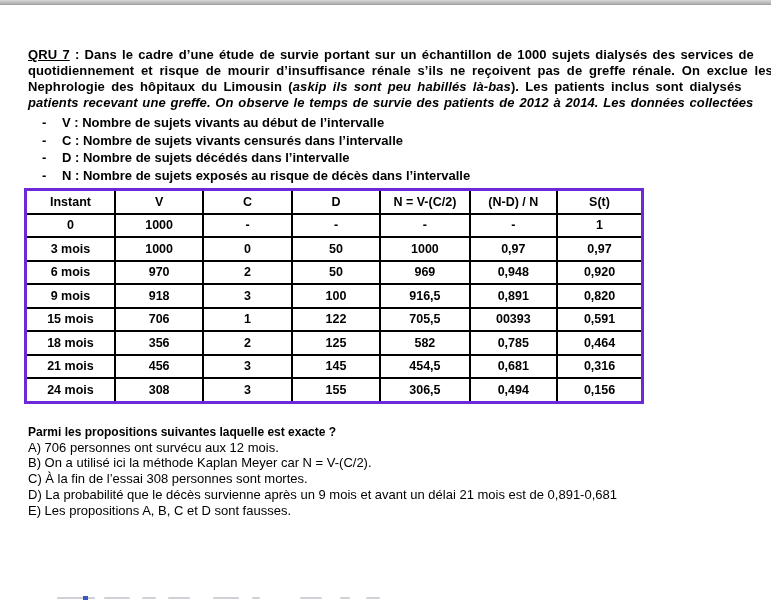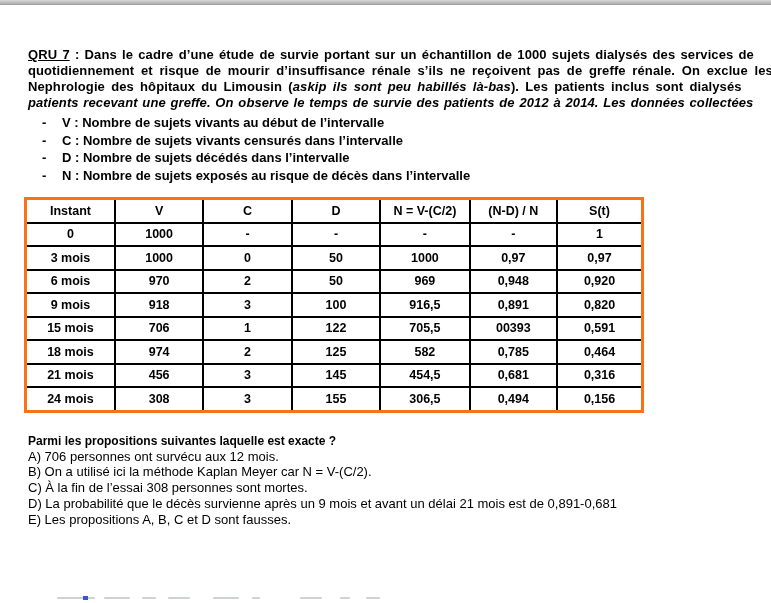--- a/index.html
+++ b/index.html
@@ -28,21 +28,21 @@
   .it { font-style:italic; }
 
   
   .bullets { margin-top:3px; }
   .bullet-row { display:flex; font-weight:bold; font-size:13px; line-height:17.5px; }
   .bullet-dash { margin-left:14px; width:20px; flex:0 0 20px; }
 
   
   table.survival {
     border-collapse:collapse; table-layout:fixed; width:620px;
-    margin:13px 0 0 -4px; border:3px solid #f97316;
+    margin:4px 0 0 -4px; border:3px solid #6d28d9;
   }
   table.survival th, table.survival td {
     border:2px solid #000; height:21.5px; padding:0;
     text-align:center; vertical-align:middle;
     font-weight:bold; font-size:12.5px;
   }
 
   
   .question-prompt { margin-top:20px; font-weight:bold; font-size:12px; line-height:16px; }
   .options { margin-top:0; }
@@ -175,21 +175,21 @@
           <td>706</td>
           <td>1</td>
           <td>122</td>
           <td>705,5</td>
           <td>00393</td>
           <td>0,591</td>
         </tr>
 
         <tr>
           <td>18 mois</td>
-          <td>974</td>
+          <td>356</td>
           <td>2</td>
           <td>125</td>
           <td>582</td>
           <td>0,785</td>
           <td>0,464</td>
         </tr>
 
         <tr>
           <td>21 mois</td>
           <td>456</td>

